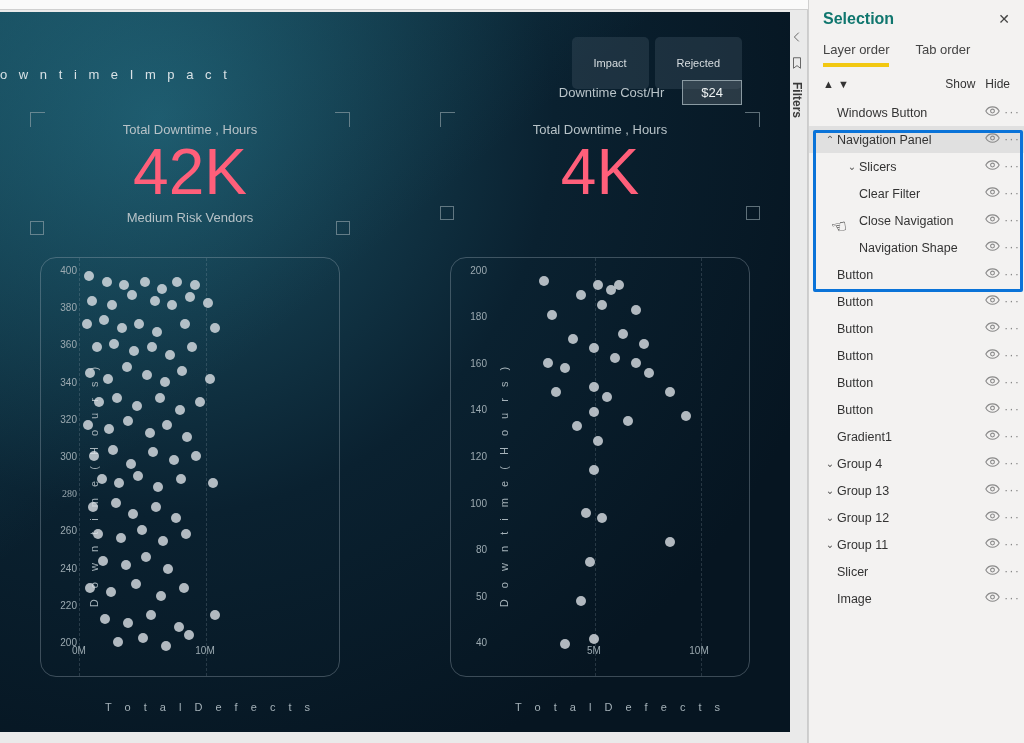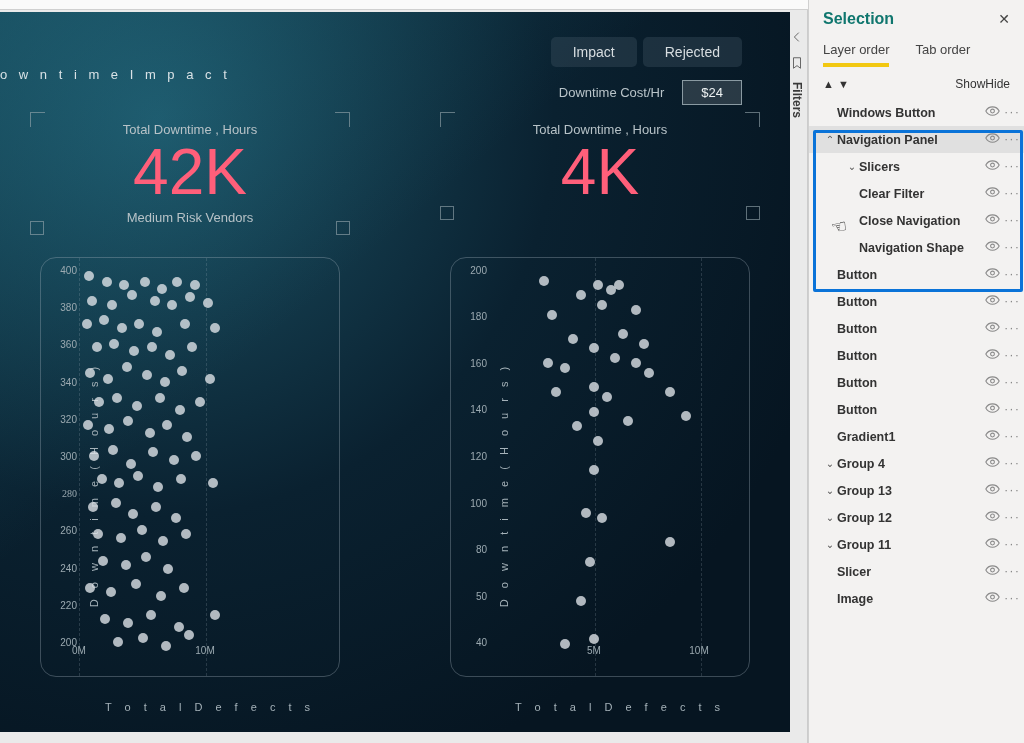--- a/index.html
+++ b/index.html
@@ -46,22 +46,22 @@
     pointer-events: none;
   }
   .tabs {
     position: absolute;
     top: 25px;
     right: 48px;
     display: flex;
     gap: 6px;
   }
   .tab {
-    padding: 7px 22px;
-    font-size: 14px;
+    padding: 20px 22px;
+    font-size: 11px;
     color: #d7dde0;
     background: rgba(60,80,95,0.4);
     border-radius: 5px;
     cursor: pointer;
   }
   .cost-row {
     position: absolute;
     top: 68px;
     right: 48px;
     display: flex;
@@ -221,37 +221,37 @@
   .sel-tools {
     display: flex;
     justify-content: space-between;
     align-items: center;
     padding: 10px 14px 6px 14px;
     font-size: 12px;
     color: #333;
   }
   .arrow-btns { display: flex; gap: 4px; }
   .arrow-btns span { cursor: pointer; font-size: 11px; }
-  .sh-links { display: flex; }
+  .sh-links { display: flex; gap: 10px; }
   .sh-links span { cursor: pointer; }
 
   .tree {
     padding: 2px 0 8px 0;
     font-size: 12.5px;
     color: #333;
   }
   .tree-row {
     display: flex;
     align-items: center;
     height: 27px;
     padding-right: 4px;
     cursor: pointer;
   }
   .tree-row.sel { background: #e0e0e0; }
-  .row-label { flex: 1; overflow: hidden; text-overflow: ellipsis; white-space: nowrap; font-weight: bold; }
+  .row-label { flex: 1; overflow: hidden; text-overflow: ellipsis; white-space: nowrap; }
   .row-actions { display: flex; gap: 4px; align-items: center; color: #7a7a7a; }
   .eye-icon svg { width: 15px; height: 14px; stroke: #8a8a8a; fill: none; stroke-width: 1.3; }
   .dots { font-size: 13px; letter-spacing: 1px; color: #888; line-height: 0.5; }
   .chev { display:inline-block; width: 14px; text-align:center; font-size: 10px; color:#555; }
   .highlight-box {
     position: absolute;
     border: 3px solid #0a73d8;
     left: 4px;
     top: 130px;
     width: 210px;

